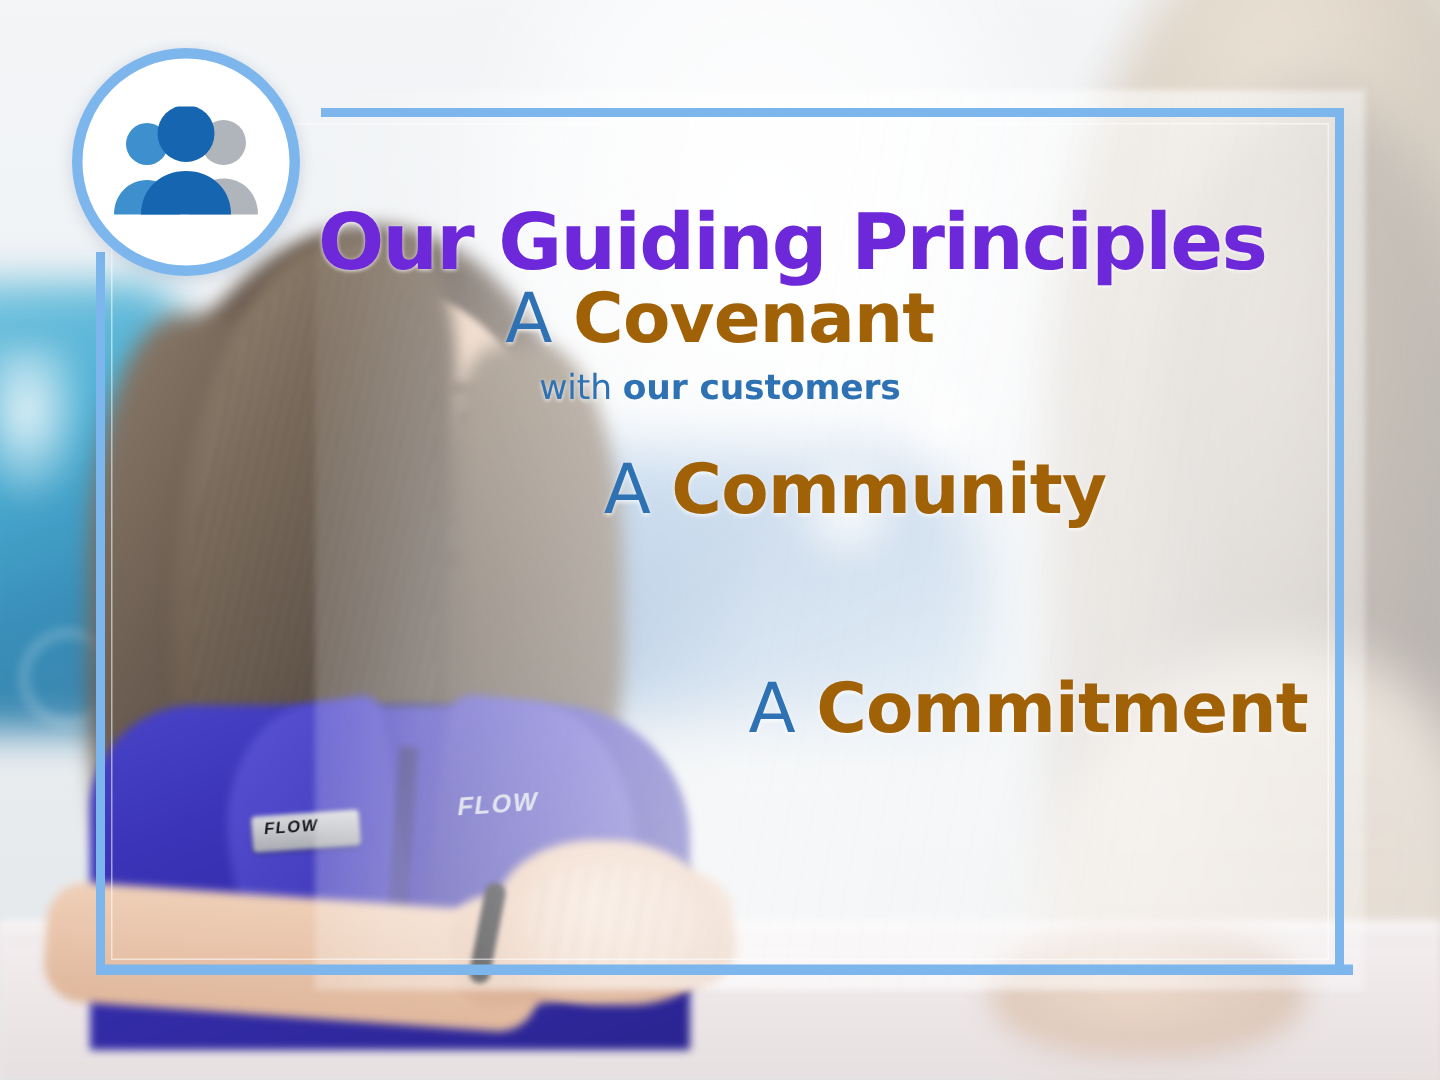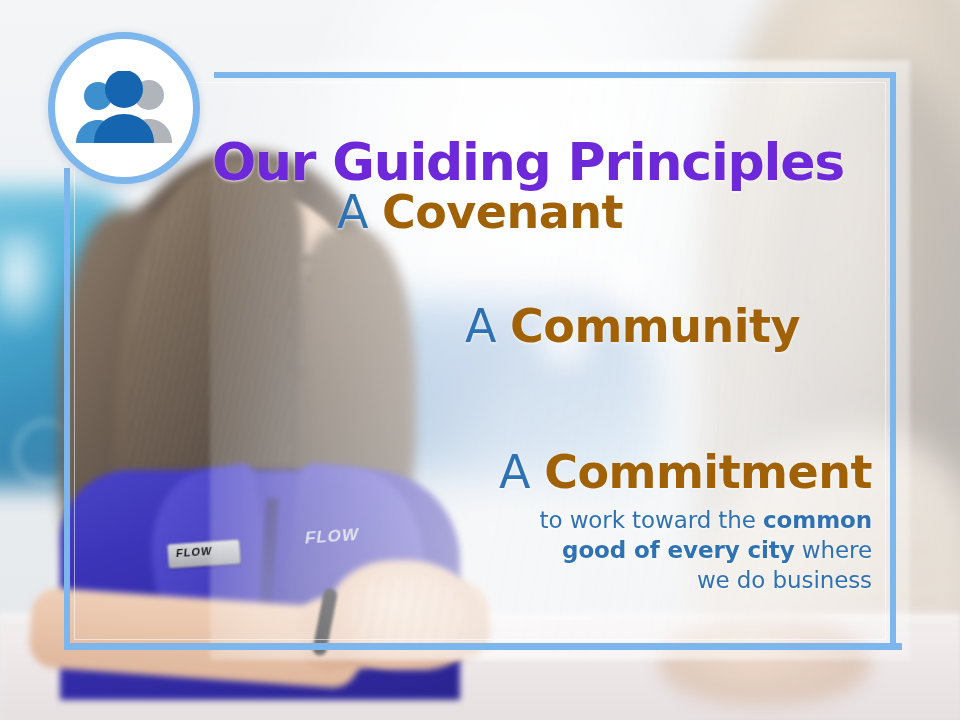--- a/index.html
+++ b/index.html
@@ -304,21 +304,21 @@
     font:400 23px/1.30 "DejaVu Sans",sans-serif;
     letter-spacing:-.1px;
   }
   .sub b{font-weight:700;}
 
   
   .b1{left:240px;top:188px;width:480px;text-align:center;}
   .b1 .sub{margin-top:9px;}
 
   
-  .b2{left:320px;top:302px;width:480px;text-align:right;}
+  .b2{left:330px;top:302px;width:480px;text-align:center;}
   .b2 .sub{margin-top:9px;}
 
   
   .b3{left:400px;top:448px;width:472px;text-align:right;}
   .b3 .sub{margin-top:10px;}
 </style>
 </head>
 <body>
 
 <div class="stage">
@@ -394,24 +394,24 @@
         <circle cx="54" cy="18" r="19" fill="#1565b0"></circle>
         <path d="M24 72c0-17 13-29 30-29s30 12 30 29z" fill="#1565b0"></path>
       </svg>
     </span>
   </div>
 
   <div class="headline">Our Guiding Principles</div>
 
   <div class="block b1">
     <div class="big">A <b>Covenant</b></div>
+    <div class="sub"><span>with </span><b>our customers</b></div>
   </div>
 
   <div class="block b2">
     <div class="big">A <b>Community</b></div>
   </div>
 
   <div class="block b3">
     <div class="big">A <b>Commitment</b></div>
-    <div class="sub"><span>to work toward the </span><b>common</b><br><b>good of every city</b><span> where</span><br><span>we do business</span></div>
   </div>
 
 </div>
 
 </body></html>

